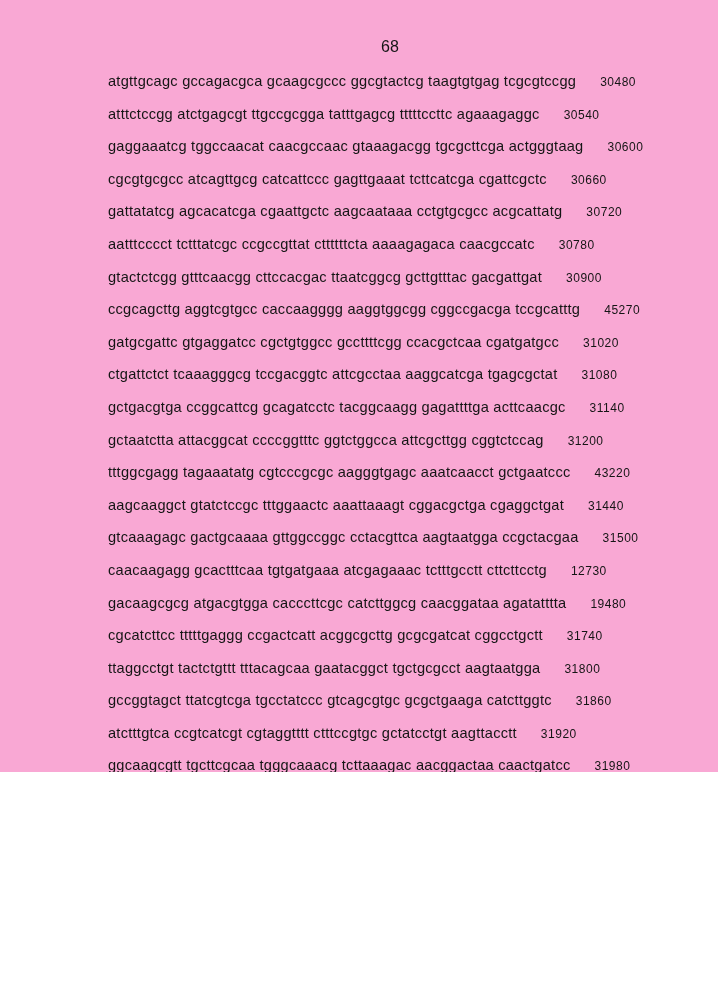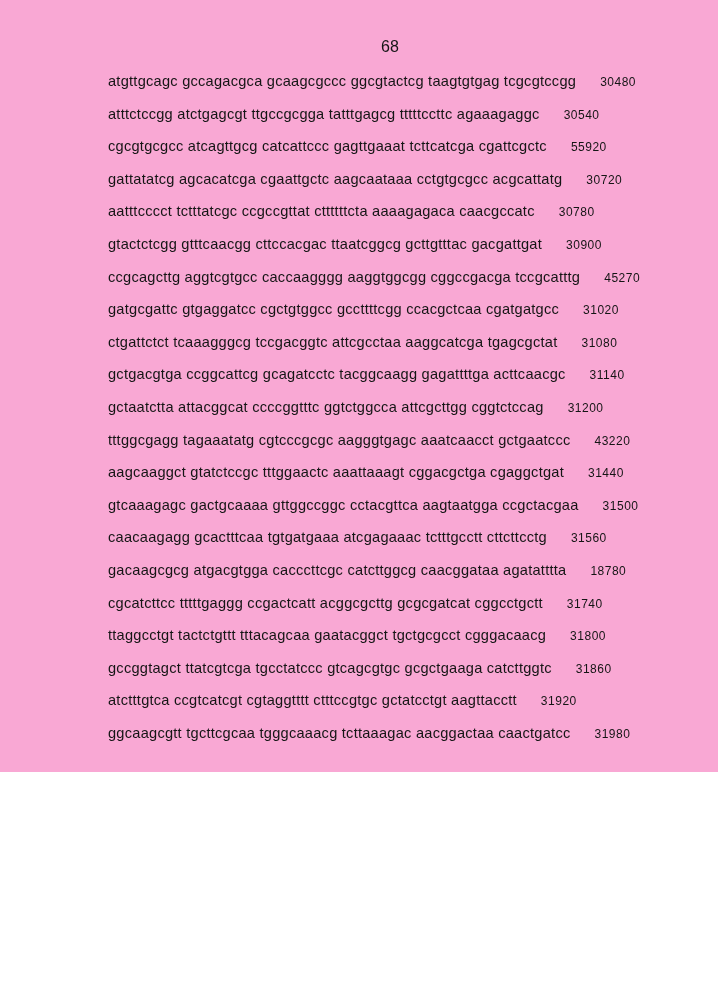--- a/index.html
+++ b/index.html
@@ -53,22 +53,23 @@
 
 <div class="page">
   <div class="page-number">68</div>
 
   <div class="seq-block">
 
       <div class="seq-row"><span class="seq-text">atgttgcagc gccagacgca gcaagcgccc ggcgtactcg taagtgtgag tcgcgtccgg</span><span class="seq-pos">30480</span></div>
 
       <div class="seq-row"><span class="seq-text">atttctccgg atctgagcgt ttgccgcgga tatttgagcg tttttccttc agaaagaggc</span><span class="seq-pos">30540</span></div>
 
+      <div class="seq-row"><span class="seq-text">gaggaaatcg tggccaacat caacgccaac gtaaagacgg tgcgcttcga actgggtaag</span><span class="seq-pos">30600</span></div>
 
-      <div class="seq-row"><span class="seq-text">cgcgtgcgcc atcagttgcg catcattccc gagttgaaat tcttcatcga cgattcgctc</span><span class="seq-pos">55920</span></div>
+      <div class="seq-row"><span class="seq-text">cgcgtgcgcc atcagttgcg catcattccc gagttgaaat tcttcatcga cgattcgctc</span><span class="seq-pos">30660</span></div>
 
       <div class="seq-row"><span class="seq-text">gattatatcg agcacatcga cgaattgctc aagcaataaa cctgtgcgcc acgcattatg</span><span class="seq-pos">30720</span></div>
 
       <div class="seq-row"><span class="seq-text">aatttcccct tctttatcgc ccgccgttat cttttttcta aaaagagaca caacgccatc</span><span class="seq-pos">30780</span></div>
 
 
       <div class="seq-row"><span class="seq-text">gtactctcgg gtttcaacgg cttccacgac ttaatcggcg gcttgtttac gacgattgat</span><span class="seq-pos">30900</span></div>
 
       <div class="seq-row"><span class="seq-text">ccgcagcttg aggtcgtgcc caccaagggg aaggtggcgg cggccgacga tccgcatttg</span><span class="seq-pos">45270</span></div>
 
@@ -81,28 +82,28 @@
       <div class="seq-row"><span class="seq-text">gctaatctta attacggcat ccccggtttc ggtctggcca attcgcttgg cggtctccag</span><span class="seq-pos">31200</span></div>
 
       <div class="seq-row"><span class="seq-text">tttggcgagg tagaaatatg cgtcccgcgc aagggtgagc aaatcaacct gctgaatccc</span><span class="seq-pos">43220</span></div>
 
 
 
       <div class="seq-row"><span class="seq-text">aagcaaggct gtatctccgc tttggaactc aaattaaagt cggacgctga cgaggctgat</span><span class="seq-pos">31440</span></div>
 
       <div class="seq-row"><span class="seq-text">gtcaaagagc gactgcaaaa gttggccggc cctacgttca aagtaatgga ccgctacgaa</span><span class="seq-pos">31500</span></div>
 
-      <div class="seq-row"><span class="seq-text">caacaagagg gcactttcaa tgtgatgaaa atcgagaaac tctttgcctt cttcttcctg</span><span class="seq-pos">31560</span></div>
+      <div class="seq-row"><span class="seq-text">caacaagagg gcactttcaa tgtgatgaaa atcgagaaac tctttgcctt cttcttcctg</span><span class="seq-pos">12730</span></div>
 
 
-      <div class="seq-row"><span class="seq-text">gacaagcgcg atgacgtgga cacccttcgc catcttggcg caacggataa agatatttta</span><span class="seq-pos">18780</span></div>
+      <div class="seq-row"><span class="seq-text">gacaagcgcg atgacgtgga cacccttcgc catcttggcg caacggataa agatatttta</span><span class="seq-pos">19480</span></div>
 
       <div class="seq-row"><span class="seq-text">cgcatcttcc tttttgaggg ccgactcatt acggcgcttg gcgcgatcat cggcctgctt</span><span class="seq-pos">31740</span></div>
 
-      <div class="seq-row"><span class="seq-text">ttaggcctgt tactctgttt tttacagcaa gaatacggct tgctgcgcct cgggacaacg</span><span class="seq-pos">31800</span></div>
+      <div class="seq-row"><span class="seq-text">ttaggcctgt tactctgttt tttacagcaa gaatacggct tgctgcgcct aagtaatgga</span><span class="seq-pos">31800</span></div>
 
       <div class="seq-row"><span class="seq-text">gccggtagct ttatcgtcga tgcctatccc gtcagcgtgc gcgctgaaga catcttggtc</span><span class="seq-pos">31860</span></div>
 
       <div class="seq-row"><span class="seq-text">atctttgtca ccgtcatcgt cgtaggtttt ctttccgtgc gctatcctgt aagttacctt</span><span class="seq-pos">31920</span></div>
 
       <div class="seq-row"><span class="seq-text">ggcaagcgtt tgcttcgcaa tgggcaaacg tcttaaagac aacggactaa caactgatcc</span><span class="seq-pos">31980</span></div>
     </div>
 </div>
 
 </body></html>

